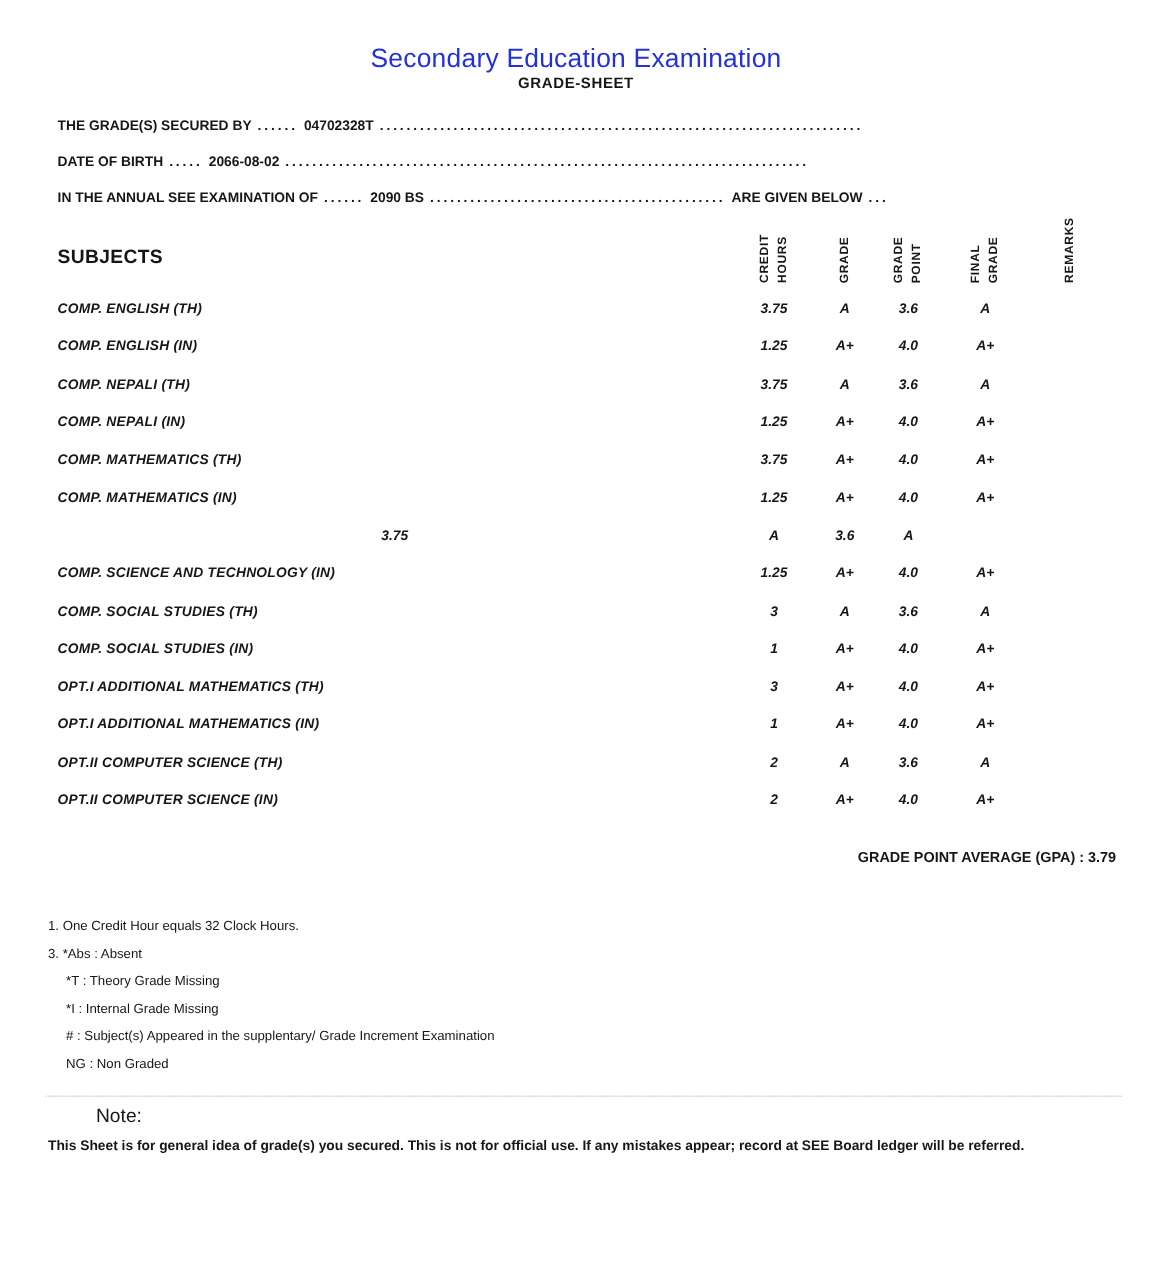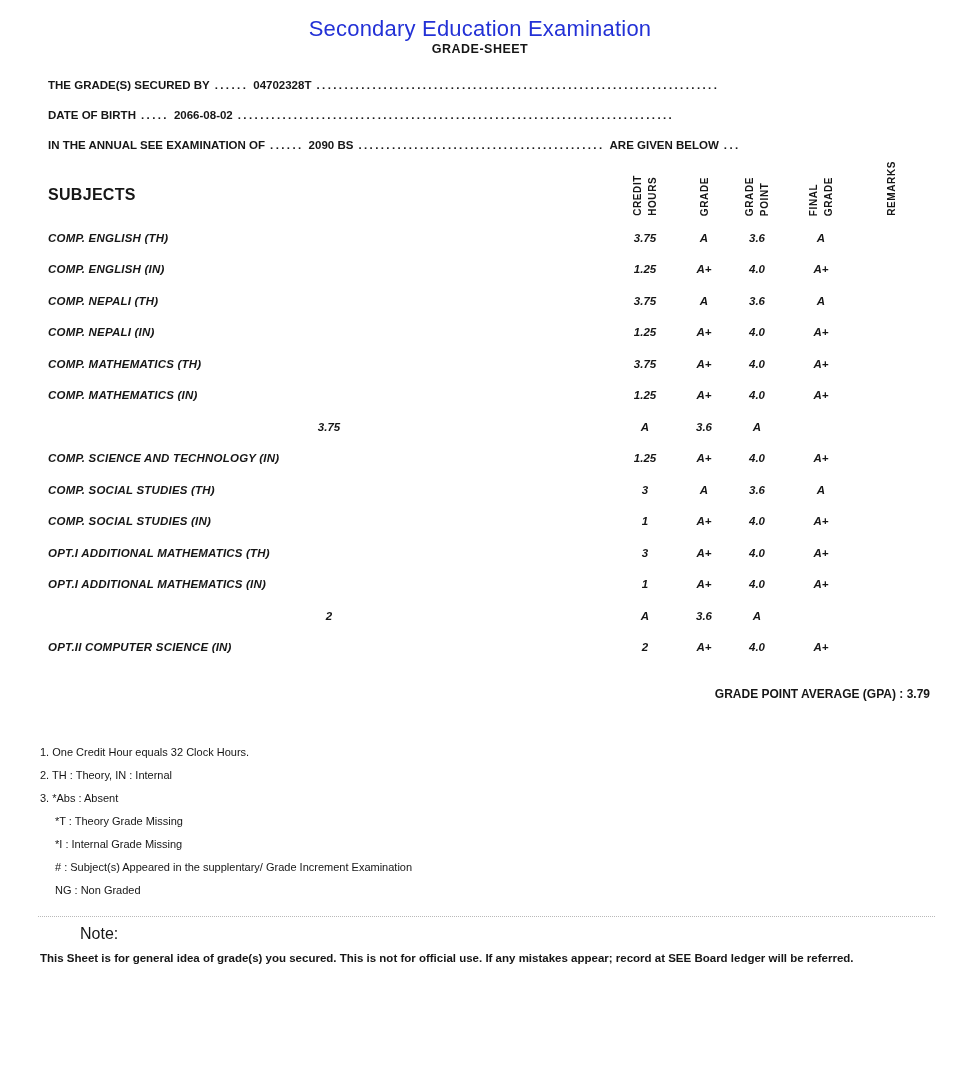--- a/index.html
+++ b/index.html
@@ -5,21 +5,21 @@
   * { margin: 0; padding: 0; box-sizing: border-box; }
   html, body { background: #ffffff; }
   body { width: 960px; font-family: "Liberation Sans", sans-serif; }
 
   .page {
     width: 960px; height: 1072px; background: #ffffff;
     color: #161616; overflow: hidden; position: relative;
   }
 
   .title {
-    text-align: center; padding-top: 16px;
+    text-align: center; padding-top: 36px;
     font-size: 22px; font-weight: 400; letter-spacing: 0.2px;
     color: var(--title-blue, #2331d6);
   }
   .subtitle {
     text-align: center; 
     font-size: 12.5px; font-weight: 700; letter-spacing: 0.5px;
   }
 
   .hlines { margin-top: 14px; }
   .hline {
@@ -193,20 +193,21 @@
     </div>
         <div class="grid-row trow">
       <div class="cell-subject">OPT.I ADDITIONAL MATHEMATICS (IN)</div>
       <div class="cell-val">1</div>
       <div class="cell-val">A+</div>
       <div class="cell-val">4.0</div>
       <div class="cell-val">A+</div>
       <div class="cell-val"></div>
     </div>
         <div class="grid-row trow">
+      <div class="cell-subject">OPT.II COMPUTER SCIENCE (TH)</div>
       <div class="cell-val">2</div>
       <div class="cell-val">A</div>
       <div class="cell-val">3.6</div>
       <div class="cell-val">A</div>
       <div class="cell-val"></div>
     </div>
         <div class="grid-row trow">
       <div class="cell-subject">OPT.II COMPUTER SCIENCE (IN)</div>
       <div class="cell-val">2</div>
       <div class="cell-val">A+</div>
@@ -214,21 +215,20 @@
       <div class="cell-val">A+</div>
       <div class="cell-val"></div>
     </div>
       </div>
   </div>
 
   <div class="gpa-line">GRADE POINT AVERAGE (GPA) : 3.79</div>
 
   <div class="footnotes">
     <div class="footnote">1. One Credit Hour equals 32 Clock Hours.</div>
-    <div class="footnote">2. TH : Theory, IN : Internal</div>
     <div class="footnote">3. *Abs : Absent</div>
     <div class="footnote indent">*T : Theory Grade Missing</div>
     <div class="footnote indent">*I : Internal Grade Missing</div>
     <div class="footnote indent"># : Subject(s) Appeared in the supplentary/ Grade Increment Examination</div>
     <div class="footnote indent">NG : Non Graded</div>
   </div>
 
   <hr class="note-divider">
 
   <div class="note-block">

